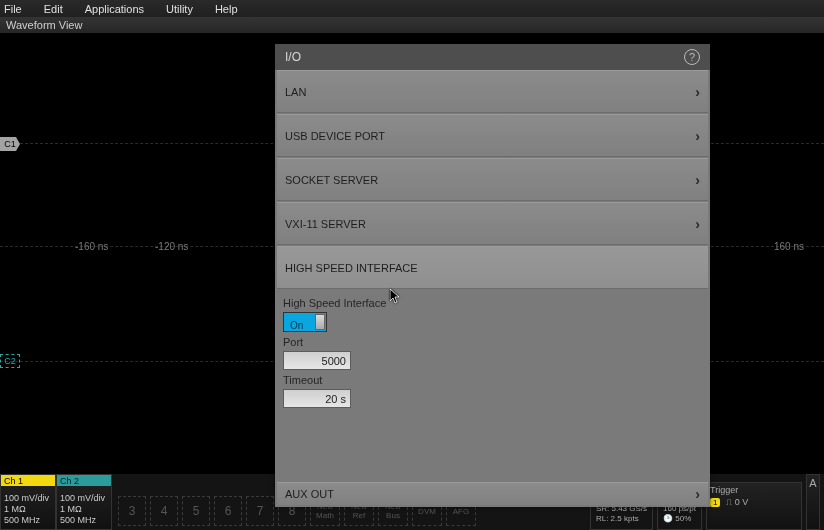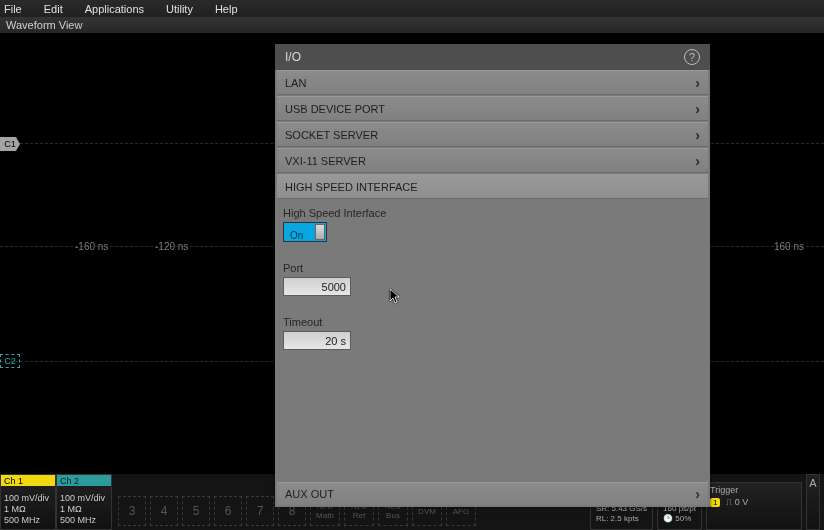--- a/index.html
+++ b/index.html
@@ -81,21 +81,21 @@
     padding: 0 10px;
     font-size: 12px;
     justify-content: space-between;
   }
   .help-icon {
     width: 16px; height: 16px; border: 1.3px solid #bbb; border-radius: 50%;
     display: flex; align-items: center; justify-content: center;
     font-size: 11px; color:#bbb;
   }
   .nav-item {
-    height: 25px;
+    height: 43px;
     margin: 0 2px 1px 2px;
     background: linear-gradient(#8b8b8b,#808080);
     border-top: 1px solid #9a9a9a;
     border-bottom: 1px solid #6c6c6c;
     display: flex;
     align-items: center;
     justify-content: space-between;
     padding: 0 8px;
     font-size: 11px;
     color: #1e1e1e;
@@ -103,21 +103,21 @@
   }
   .nav-item:first-of-type { margin-top: 2px; }
   .chev { font-size: 14px; color:#2a2a2a; font-weight: bold; }
   .panel-body {
     flex: 1;
     padding: 7px 8px;
     background: #7a7a7a;
     font-size: 11px;
     color: #232323;
   }
-  .field-label { font-size: 11px; margin-bottom: 3px; margin-top: 20px; color:#252525;}
+  .field-label { font-size: 11px; margin-bottom: 3px; margin-top: 4px; color:#252525;}
   .toggle {
     width: 44px; height: 20px;
     background: #0aa6e0;
     border: 1px solid #333;
     position: relative;
     display: inline-flex; align-items: flex-end;
     padding-left: 6px;
     font-size: 10px;
     color: #043a4e;
   }

